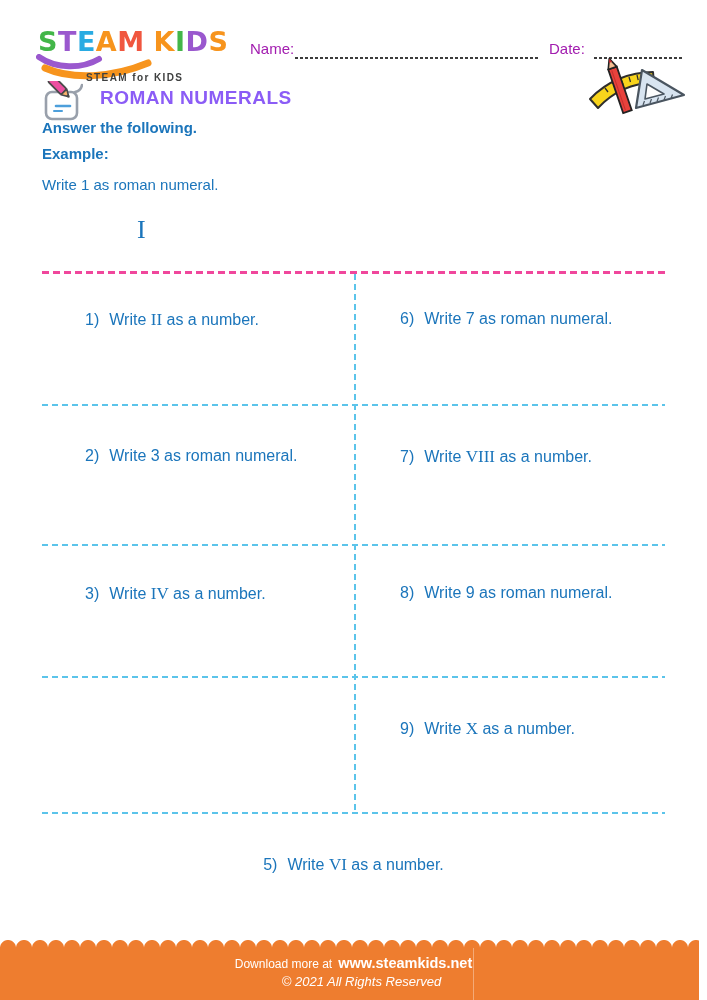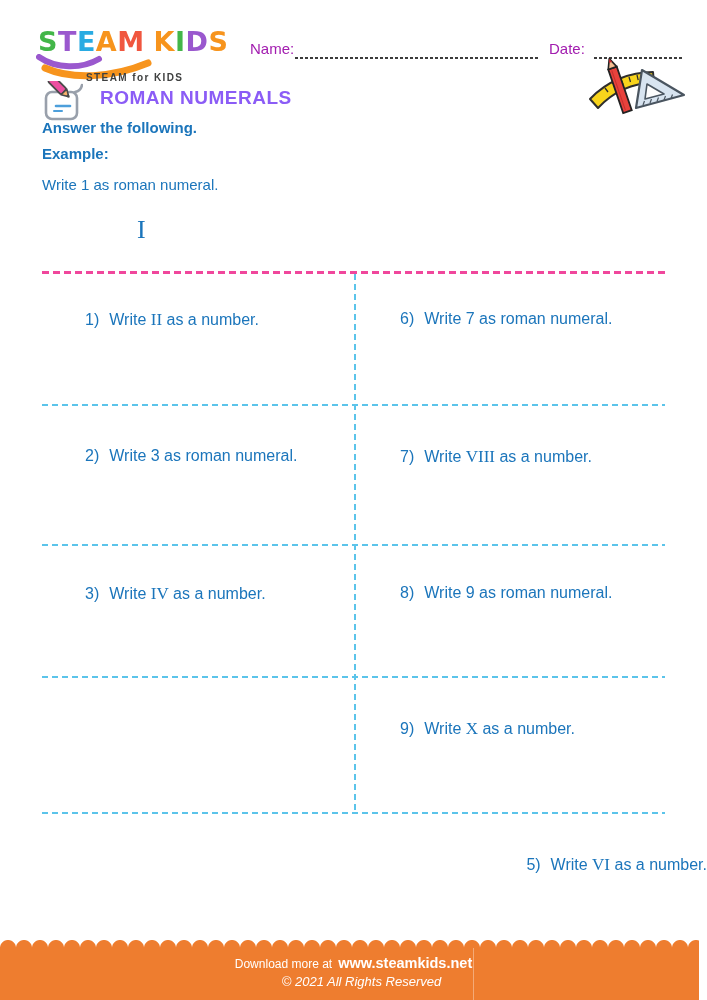--- a/index.html
+++ b/index.html
@@ -43,21 +43,21 @@
   .dash-pink { position:absolute; left:42px; top:271px; width:623px; height:3px;
                background:repeating-linear-gradient(90deg,#F0479C 0 7px,transparent 7px 11px); }
   .dash-h { position:absolute; left:42px; width:623px; height:2px;
             background:repeating-linear-gradient(90deg,#5BC4EA 0 6px,transparent 6px 10px); }
   .dh-1 { top:404px; } .dh-2 { top:544px; } .dh-3 { top:676px; } .dh-4 { top:812px; }
   .dash-v { position:absolute; left:354px; top:274px; width:2px; height:538px;
             background:repeating-linear-gradient(180deg,#5BC4EA 0 6px,transparent 6px 10px); }
 
   
   .q { position:absolute; color:#1B75BB; font-size:16px; white-space:nowrap; }
-  .q-center { left:0; width:707px; text-align:right; }
+  .q-center { left:0; width:707px; text-align:center; }
   .qnum { margin-right:10px; }
   .qv { }
   .roman { font-family:"Liberation Serif", serif; font-size:17px; }
   .answer-space { position:absolute; background:transparent; }
 
   
   .footer-scallops { position:absolute; left:0; right:0; bottom:52px; height:9px;
       background-image:radial-gradient(circle at 8px 9px, #EE7D2F 7.5px, rgba(0,0,0,0) 8.5px);
       background-size:16px 9px; background-repeat:repeat-x; }
   .footer-bar { position:absolute; left:0; right:0; bottom:0; height:52px; background:#EE7D2F; color:#fff; }

